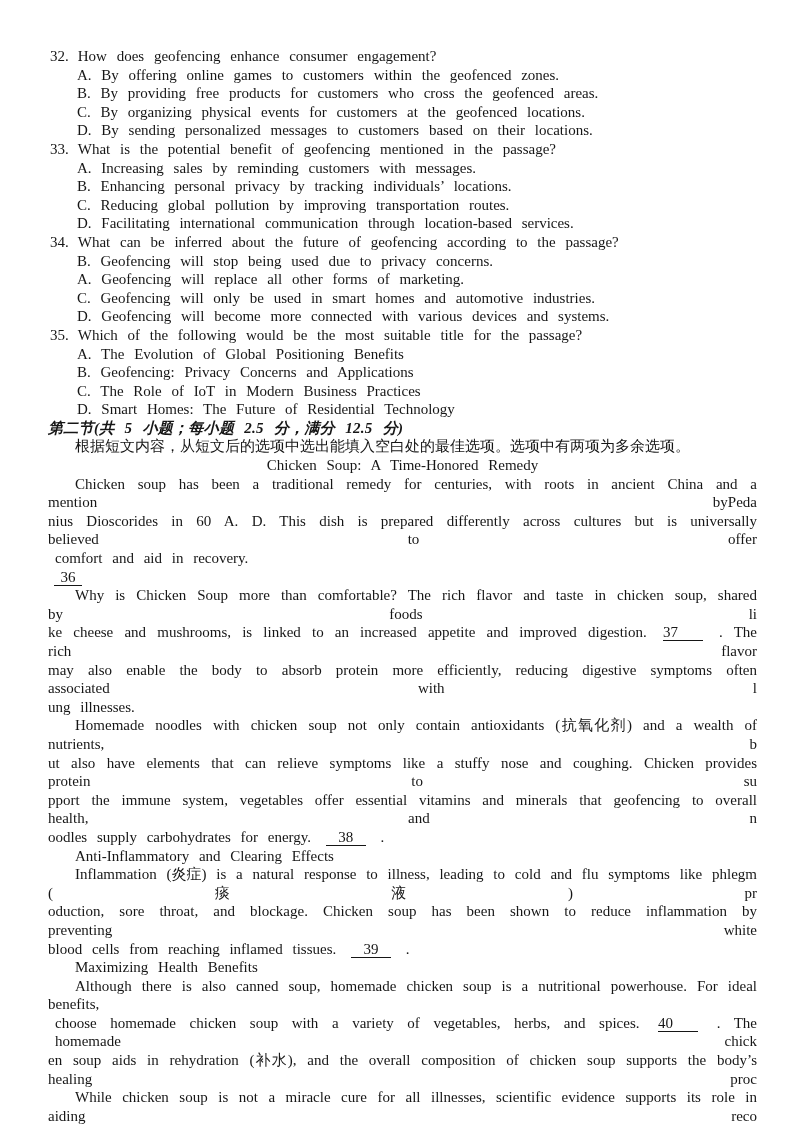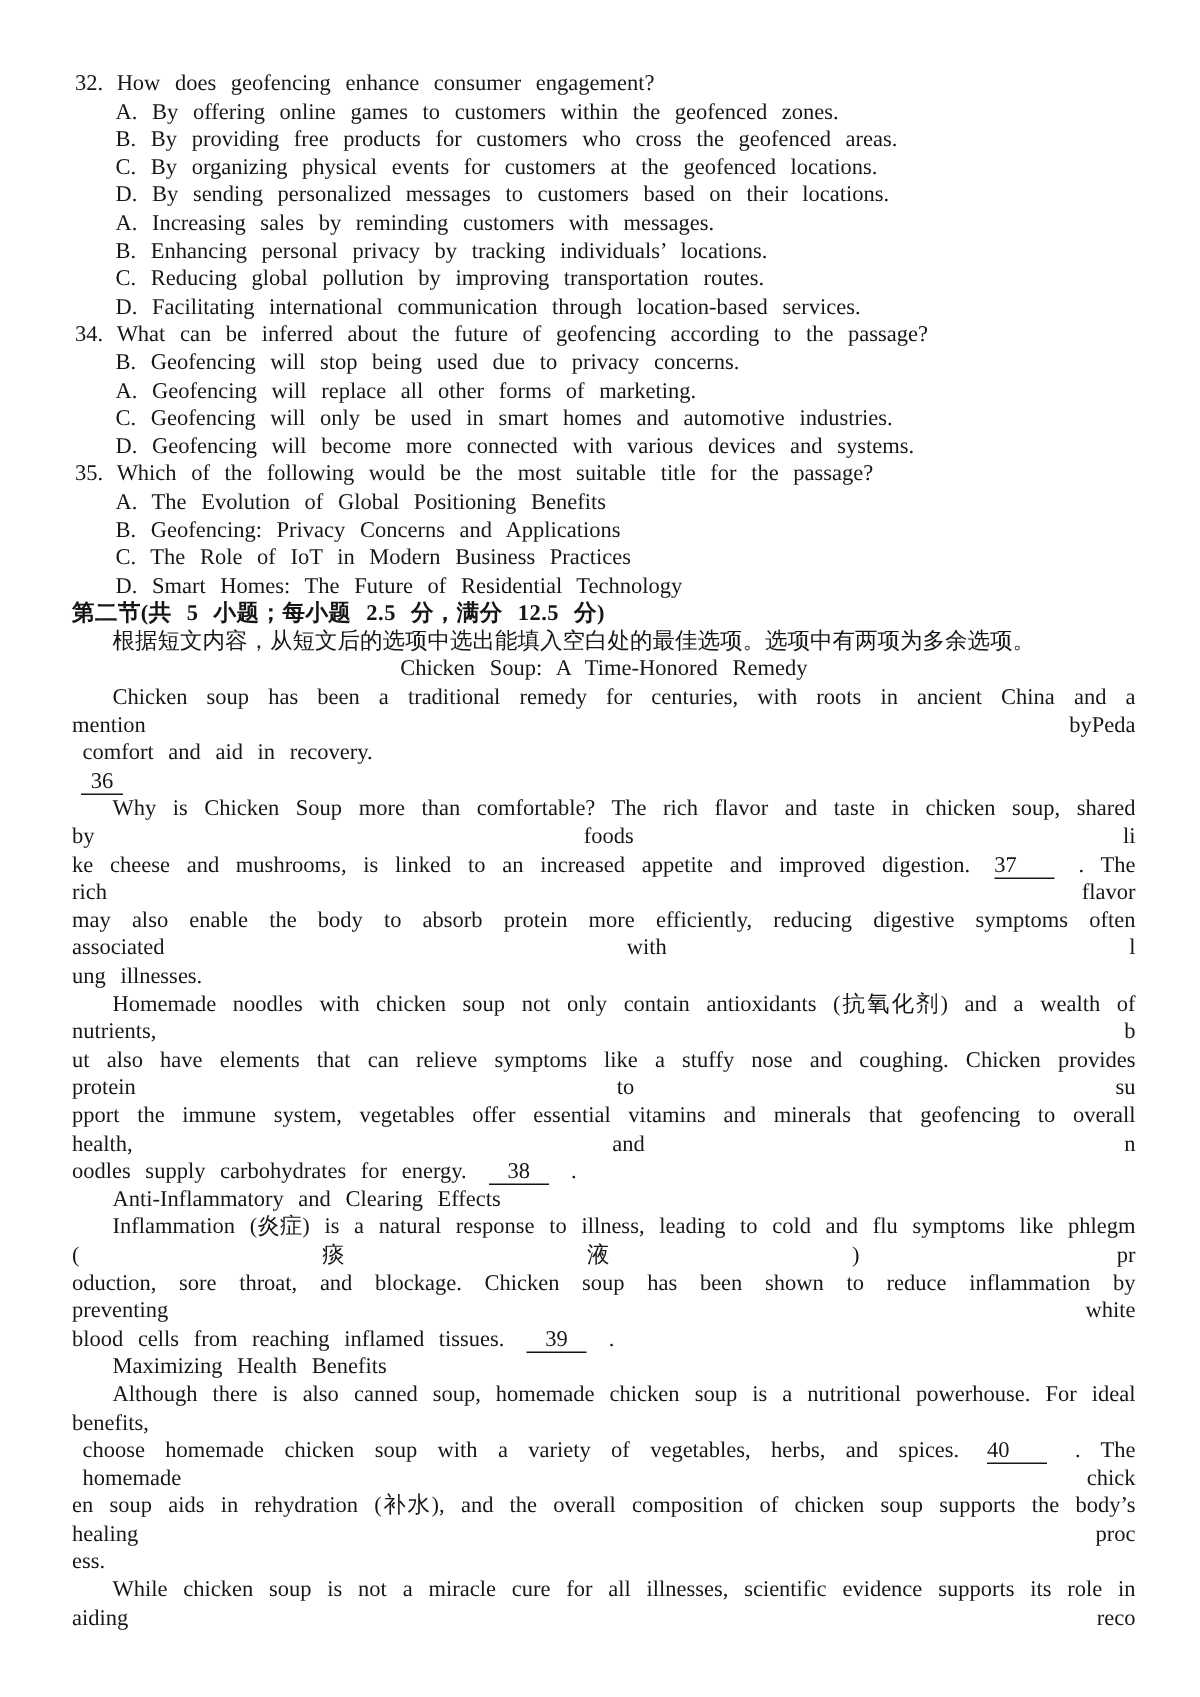--- a/index.html
+++ b/index.html
@@ -34,20 +34,21 @@
   }
   .q .qnum { margin-right: 9px; font-family: Liberation Serif, serif; }
   .q { padding-left: 2px; }
   .opt { padding-left: 29px; }
   .ind { text-indent: 27px; }
   .sm  { padding-left: 7px; }
   .center { text-align: center; }
   .zh-bold {
     font-weight: 700;
     letter-spacing: 0.02em;
+    font-style: italic;
   }
   .blank {
     display: inline-block;
     min-width: 40px;
     text-align: center;
     border-bottom: 1.4px solid #161616;
     line-height: 15px;
     margin: 0 5px;
     text-indent: 0;
   }
@@ -60,20 +61,21 @@
 <body>
 
 <div class="page">
 
   <div class="line q"><span class="qnum">32.</span><span>How does geofencing enhance consumer engagement?</span></div>
   <div class="line opt">A. By offering online games to customers within the geofenced zones.</div>
   <div class="line opt">B. By providing free products for customers who cross the geofenced areas.</div>
   <div class="line opt">C. By organizing physical events for customers at the geofenced locations.</div>
   <div class="line opt">D. By sending personalized messages to customers based on their locations.</div>
 
+  <div class="line q"><span class="qnum">33.</span><span>What is the potential benefit of geofencing mentioned in the passage?</span></div>
   <div class="line opt">A. Increasing sales by reminding customers with messages.</div>
   <div class="line opt">B. Enhancing personal privacy by tracking individuals’ locations.</div>
   <div class="line opt">C. Reducing global pollution by improving transportation routes.</div>
   <div class="line opt">D. Facilitating international communication through location-based services.</div>
 
   <div class="line q"><span class="qnum">34.</span><span>What can be inferred about the future of geofencing according to the passage?</span></div>
   <div class="line opt">B. Geofencing will stop being used due to privacy concerns.</div>
   <div class="line opt">A. Geofencing will replace all other forms of marketing.</div>
   <div class="line opt">C. Geofencing will only be used in smart homes and automotive industries.</div>
   <div class="line opt">D. Geofencing will become more connected with various devices and systems.</div>
@@ -82,20 +84,21 @@
   <div class="line opt">A. The Evolution of Global Positioning Benefits</div>
   <div class="line opt">B. Geofencing: Privacy Concerns and Applications</div>
   <div class="line opt">C. The Role of IoT in Modern Business Practices</div>
   <div class="line opt">D. Smart Homes: The Future of Residential Technology</div>
 
   <div class="line zh-bold">第二节(共 5 小题；每小题 2.5 分，满分 12.5 分)</div>
   <div class="line ind">根据短文内容，从短文后的选项中选出能填入空白处的最佳选项。选项中有两项为多余选项。</div>
   <div class="line center">Chicken Soup: A Time-Honored Remedy</div>
 
   <div class="line ind jf">Chicken soup has been a traditional remedy for centuries, with roots in ancient China and a mention byPeda</div>
+  <div class="line jf">nius Dioscorides in 60 A. D. This dish is prepared differently across cultures but is universally believed to offer</div>
   <div class="line sm">comfort and aid in recovery.</div>
 
   <div class="line"><span class="blank b36">36</span></div>
 
   <div class="line ind jf">Why is Chicken Soup more than comfortable? The rich flavor and taste in chicken soup, shared by foods li</div>
   <div class="line jf"><span>ke cheese and mushrooms, is linked to an increased appetite and improved digestion.</span> <span class="blank">37</span> <span>. The rich flavor</span></div>
   <div class="line jf">may also enable the body to absorb protein more efficiently, reducing digestive symptoms often associated with l</div>
   <div class="line">ung illnesses.</div>
 
   <div class="line ind jf">Homemade noodles with chicken soup not only contain antioxidants (抗氧化剂) and a wealth of nutrients, b</div>
@@ -107,17 +110,16 @@
 
   <div class="line ind jf">Inflammation (炎症) is a natural response to illness, leading to cold and flu symptoms like phlegm (痰液) pr</div>
   <div class="line jf">oduction, sore throat, and blockage. Chicken soup has been shown to reduce inflammation by preventing white</div>
   <div class="line"><span>blood cells from reaching inflamed tissues.</span> <span class="blank">39</span> <span>.</span></div>
 
   <div class="line ind">Maximizing Health Benefits</div>
 
   <div class="line ind jf">Although there is also canned soup, homemade chicken soup is a nutritional powerhouse. For ideal benefits,</div>
   <div class="line sm jf"><span>choose homemade chicken soup with a variety of vegetables, herbs, and spices.</span> <span class="blank">40</span> <span>. The homemade chick</span></div>
   <div class="line jf">en soup aids in rehydration (补水), and the overall composition of chicken soup supports the body’s healing proc</div>
-  <div class="line">ess.</div>
 
   <div class="line ind jf">While chicken soup is not a miracle cure for all illnesses, scientific evidence supports its role in aiding reco</div>
 
 </div>
 
 </body></html>

